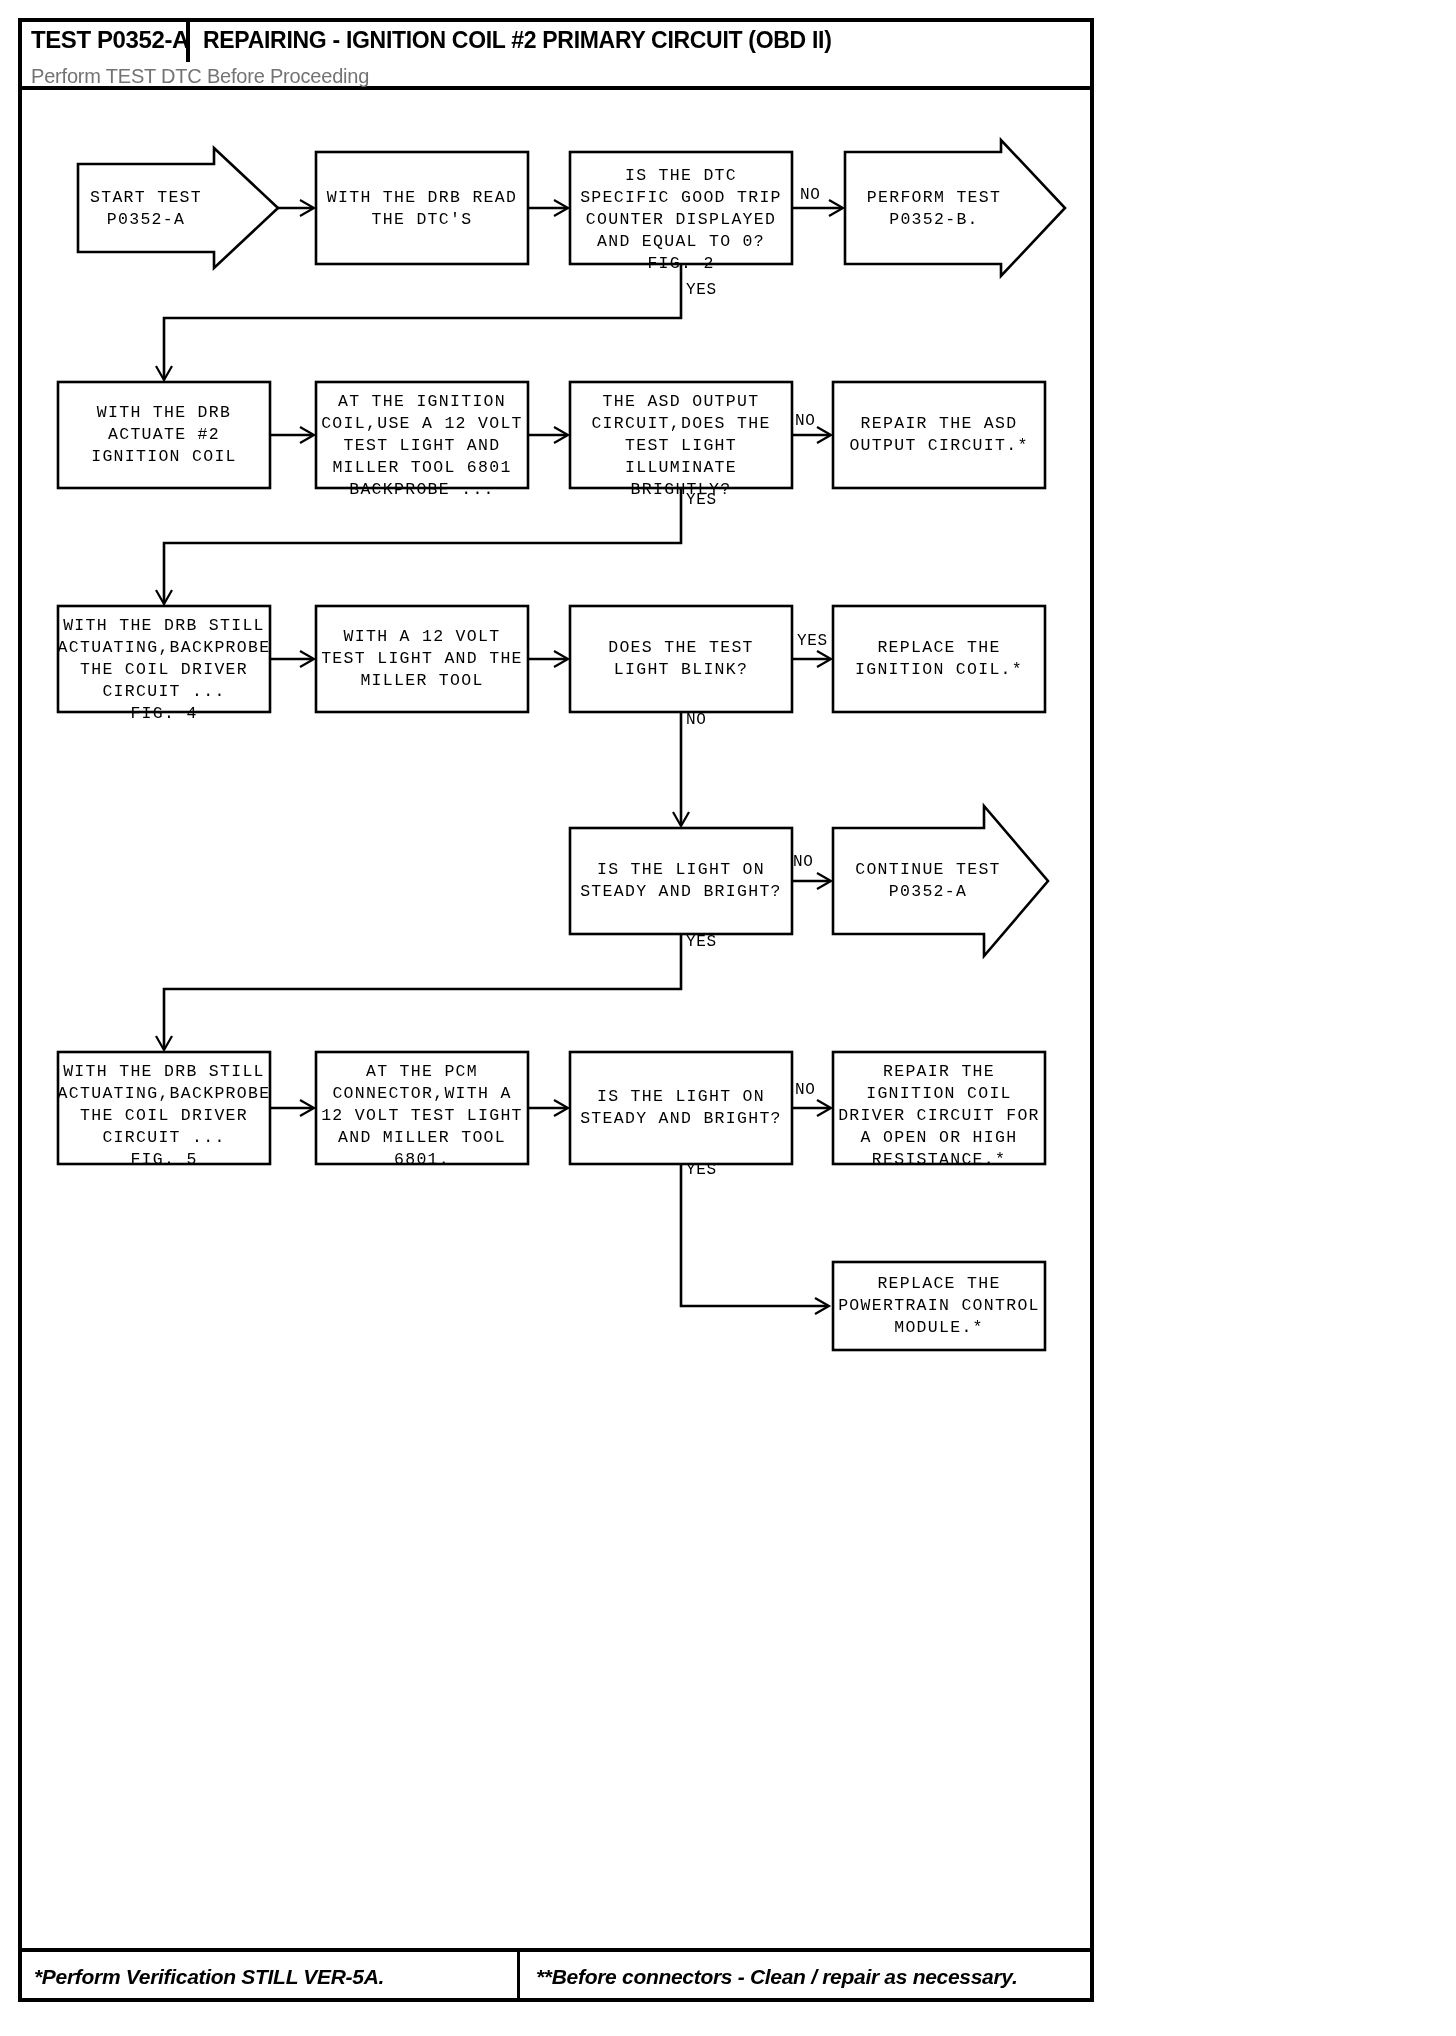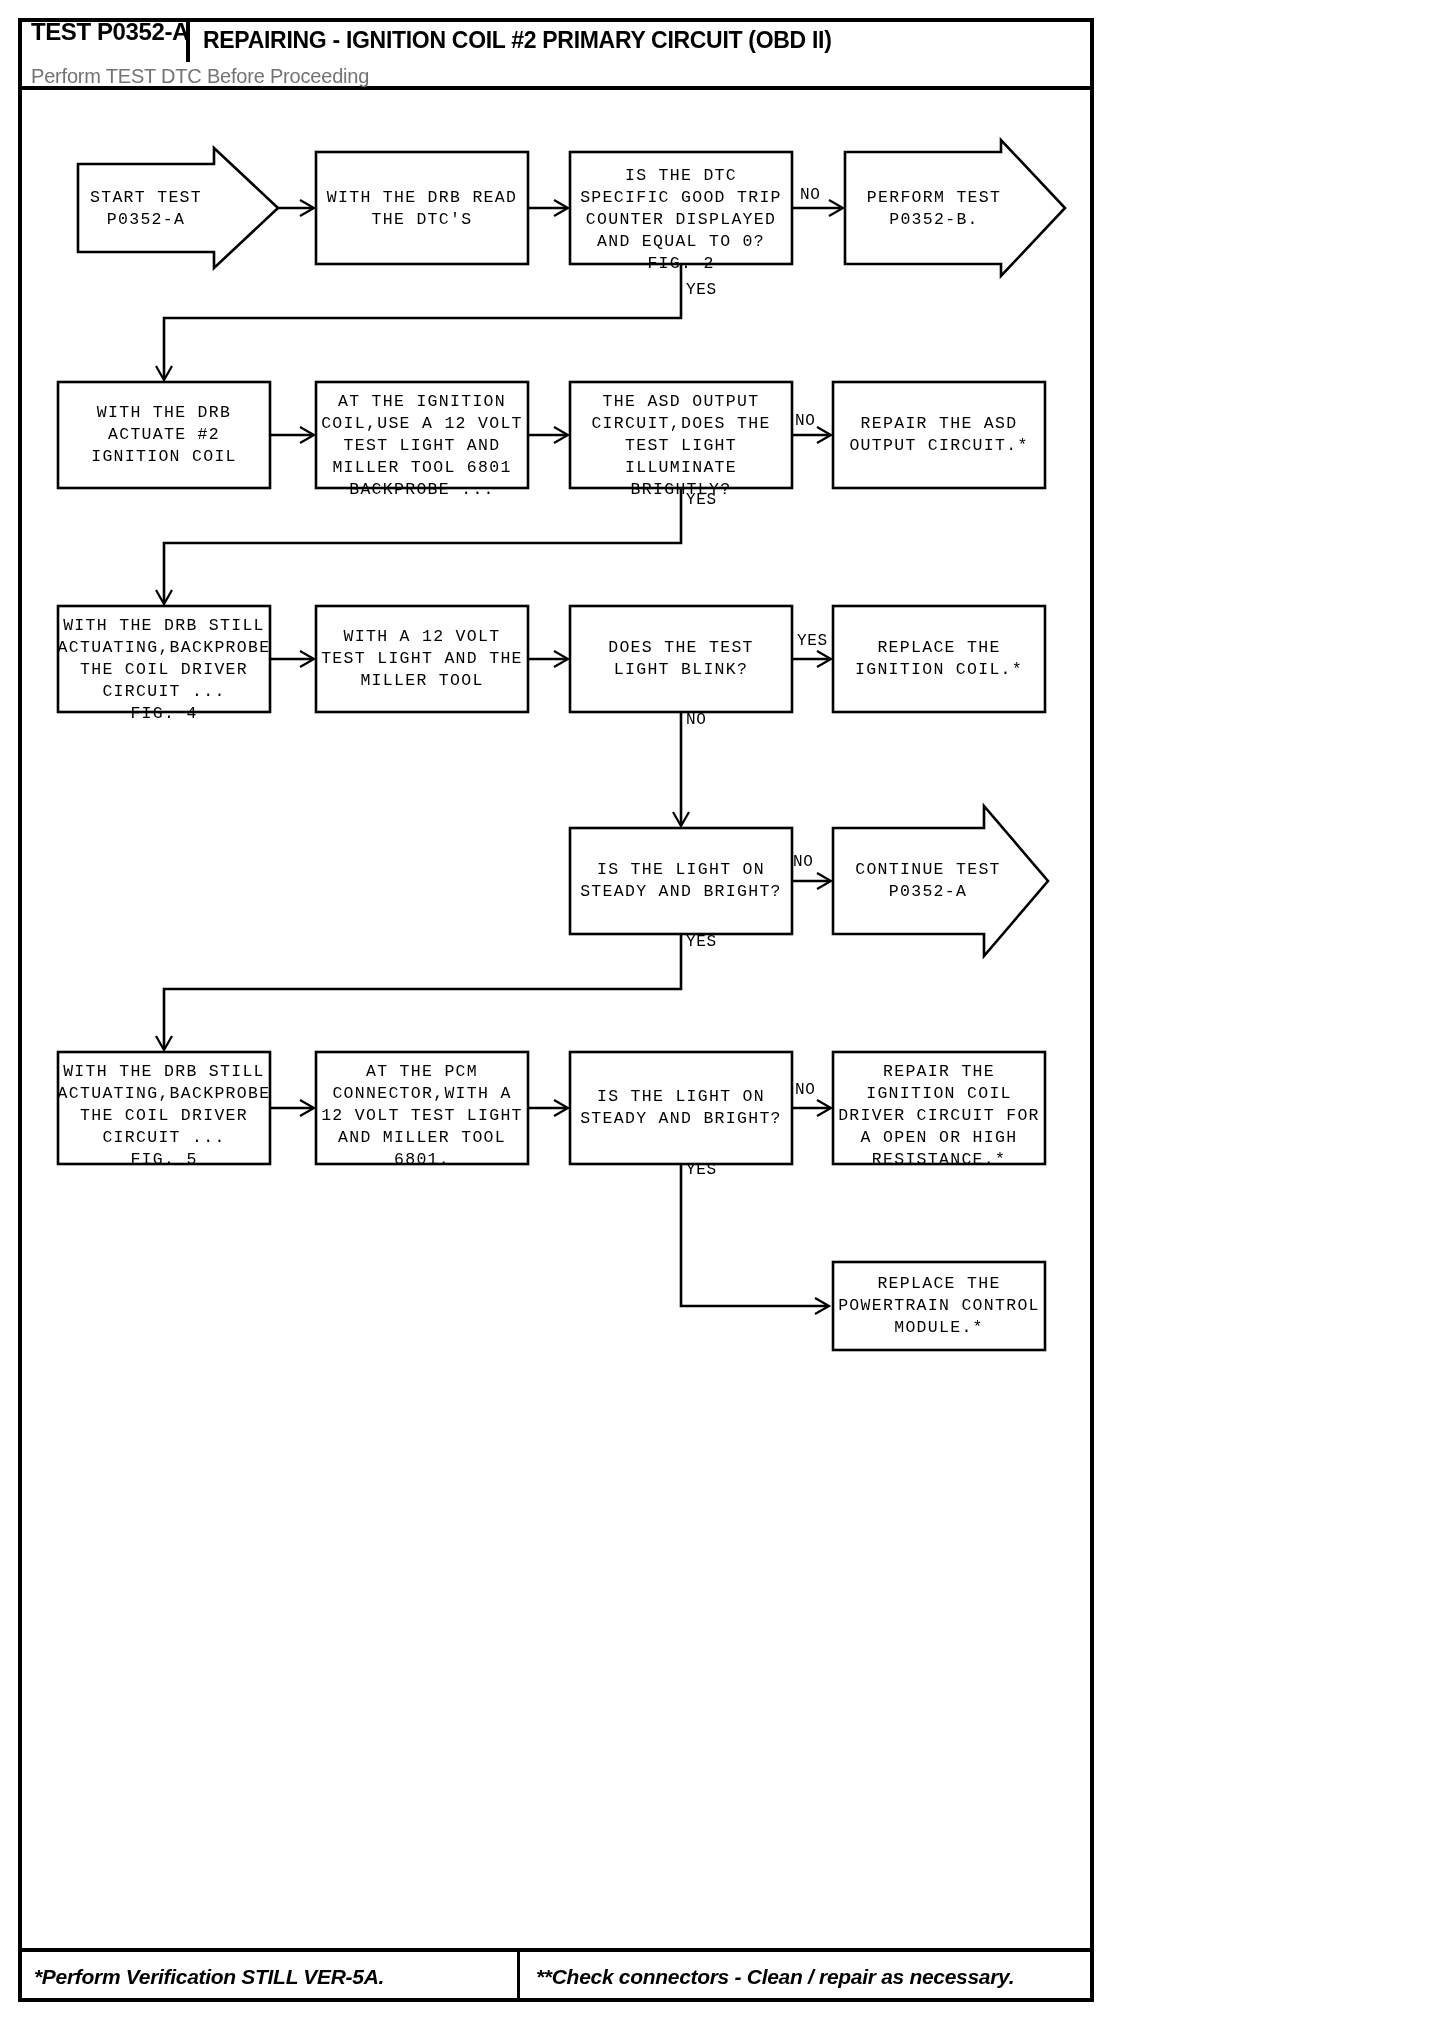--- a/index.html
+++ b/index.html
@@ -44,20 +44,21 @@
     width: 100%;
     height: 44px;
     display: flex;
     align-items: stretch;
   }
   .test-id-cell {
     width: 172px;
     box-sizing: border-box;
     border-right: 4px solid #000;
     display: flex;
+    align-items: center;
     padding-left: 13px;
   }
   .test-id-cell span {
     font-size: 24px;
     font-weight: bold;
     letter-spacing: -0.4px;
     color: #000;
     white-space: nowrap;
   }
   .header-title-cell {
@@ -416,17 +417,17 @@
       <text class="edge-label" x="686" y="1170">YES</text>
     </g>
 
   </svg>
 
   <div class="footer-band">
     <div class="footer-left">
       <span>*Perform Verification STILL VER-5A.</span>
     </div>
     <div class="footer-right">
-      <span>**Check connectors - Clean / repair as necessary.</span>
+      <span>**Before connectors - Clean / repair as necessary.</span>
     </div>
   </div>
 
 </div>
 
 </body></html>

